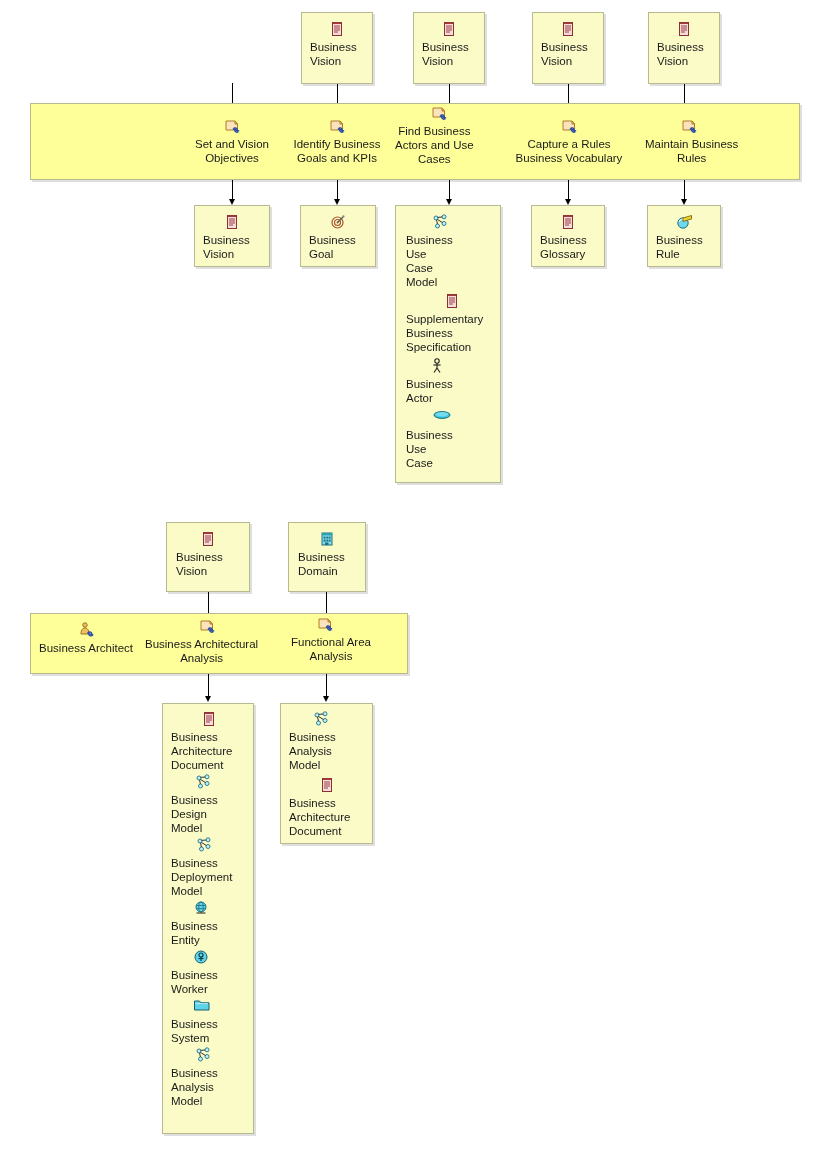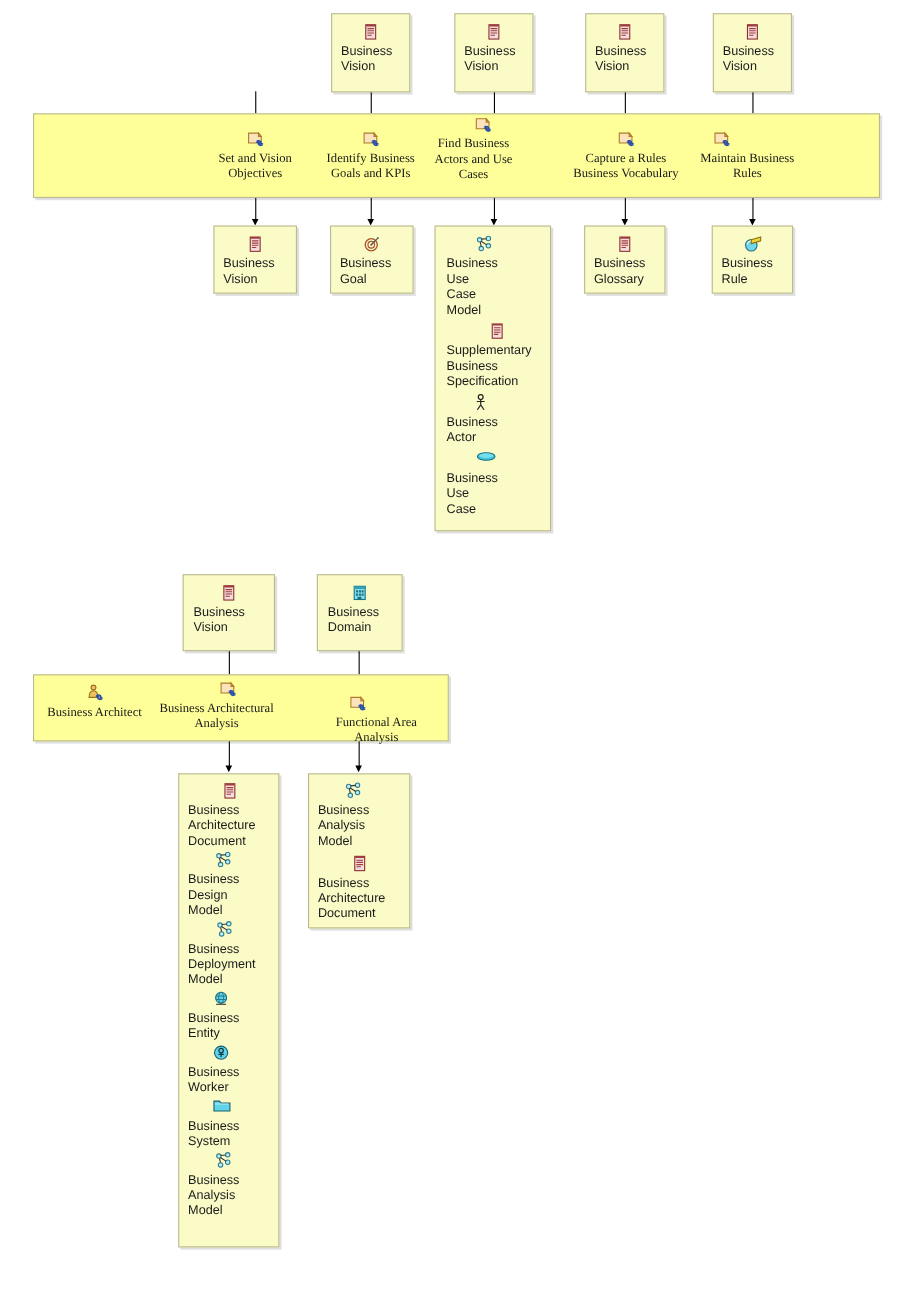--- a/index.html
+++ b/index.html
@@ -64,21 +64,20 @@
     align-self: center;
     margin-left: -6px;
   }
   
   .banditem {
     position: absolute;
     display: flex;
     flex-direction: column;
     align-items: center;
     width: 120px;
-    font-family: Liberation Serif, serif;
   }
   .banditem .lbl {
     text-align: center;
   }
   .banditem.roleitem .lbl {
     text-align: center;
   }
   
   .vline {
     position: absolute;
@@ -237,21 +236,21 @@
           <path d="M2 3 L11 3 L13.5 6 L13.5 12 L2 12 Z" fill="#fbe3bc" stroke="#b07b28"></path>
           <path d="M11 3 L11 6 L13.5 6 Z" fill="#f5c97a" stroke="#b07b28"></path>
           <path d="M8.5 10.5 c2.5 -2.5 5.5 -1 5.5 1.5 l1.5 0 l-2.2 2.6 l-2.2 -2.6 l1.4 0 c0 -1.3 -1.8 -2.2 -3 -1.1" fill="#2b4fa8"></path>
           <path d="M15.5 13.6 c-2.5 2.5 -5.5 1 -5.5 -1.5 l-1.5 0 l2.2 -2.6 l2.2 2.6 l-1.4 0 c0 1.3 1.8 2.2 3 1.1" fill="#2b4fa8"></path>
         </svg>
     </span>
     <span class="lbl">Capture a Rules
 Business Vocabulary</span>
   </div>
 
-  <div class="banditem" style="left:612px; top:118px; width:110px; align-items:flex-end;">
+  <div class="banditem" style="left:645px; top:118px; width:110px; align-items:flex-start;">
     <span class="ic" style="align-self:flex-start; margin-left:36px;">
       <svg width="20" height="17" viewBox="0 0 20 17">
           <path d="M2 3 L11 3 L13.5 6 L13.5 12 L2 12 Z" fill="#fbe3bc" stroke="#b07b28"></path>
           <path d="M11 3 L11 6 L13.5 6 Z" fill="#f5c97a" stroke="#b07b28"></path>
           <path d="M8.5 10.5 c2.5 -2.5 5.5 -1 5.5 1.5 l1.5 0 l-2.2 2.6 l-2.2 -2.6 l1.4 0 c0 -1.3 -1.8 -2.2 -3 -1.1" fill="#2b4fa8"></path>
           <path d="M15.5 13.6 c-2.5 2.5 -5.5 1 -5.5 -1.5 l-1.5 0 l2.2 -2.6 l2.2 2.6 l-1.4 0 c0 1.3 1.8 2.2 3 1.1" fill="#2b4fa8"></path>
         </svg>
     </span>
     <span class="lbl left">Maintain Business
 Rules</span>
@@ -453,21 +452,21 @@
           <path d="M2 3 L11 3 L13.5 6 L13.5 12 L2 12 Z" fill="#fbe3bc" stroke="#b07b28"></path>
           <path d="M11 3 L11 6 L13.5 6 Z" fill="#f5c97a" stroke="#b07b28"></path>
           <path d="M8.5 10.5 c2.5 -2.5 5.5 -1 5.5 1.5 l1.5 0 l-2.2 2.6 l-2.2 -2.6 l1.4 0 c0 -1.3 -1.8 -2.2 -3 -1.1" fill="#2b4fa8"></path>
           <path d="M15.5 13.6 c-2.5 2.5 -5.5 1 -5.5 -1.5 l-1.5 0 l2.2 -2.6 l2.2 2.6 l-1.4 0 c0 1.3 1.8 2.2 3 1.1" fill="#2b4fa8"></path>
         </svg>
     </span>
     <span class="lbl left">Business Architectural
 Analysis</span>
   </div>
 
-  <div class="banditem" style="left:283px; top:631px; width:96px; align-items:flex-end;">
+  <div class="banditem" style="left:283px; top:616px; width:96px; align-items:center;">
     <span class="ic" style="align-self:flex-start; margin-left:34px;">
       <svg width="20" height="17" viewBox="0 0 20 17">
           <path d="M2 3 L11 3 L13.5 6 L13.5 12 L2 12 Z" fill="#fbe3bc" stroke="#b07b28"></path>
           <path d="M11 3 L11 6 L13.5 6 Z" fill="#f5c97a" stroke="#b07b28"></path>
           <path d="M8.5 10.5 c2.5 -2.5 5.5 -1 5.5 1.5 l1.5 0 l-2.2 2.6 l-2.2 -2.6 l1.4 0 c0 -1.3 -1.8 -2.2 -3 -1.1" fill="#2b4fa8"></path>
           <path d="M15.5 13.6 c-2.5 2.5 -5.5 1 -5.5 -1.5 l-1.5 0 l2.2 -2.6 l2.2 2.6 l-1.4 0 c0 1.3 1.8 2.2 3 1.1" fill="#2b4fa8"></path>
         </svg>
     </span>
     <span class="lbl left">Functional Area
 Analysis</span>

